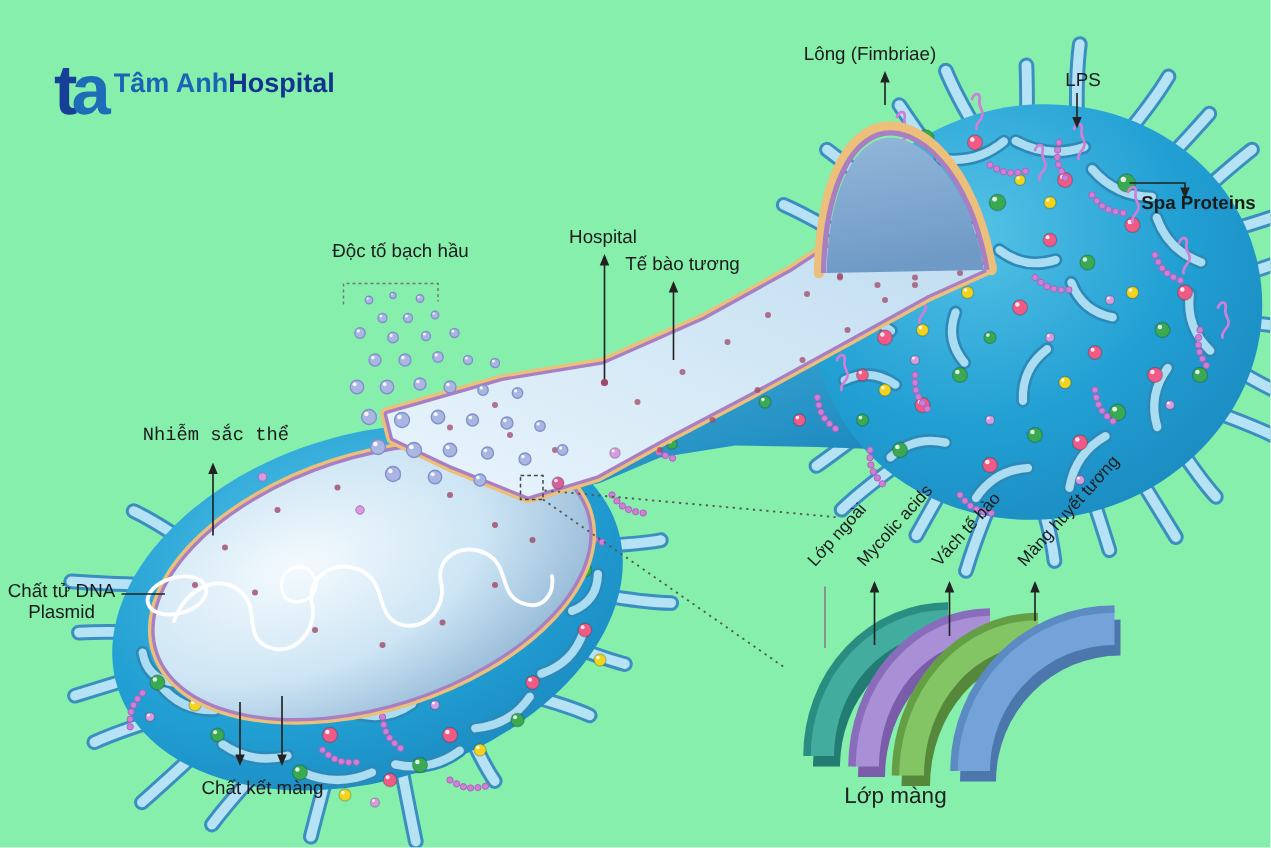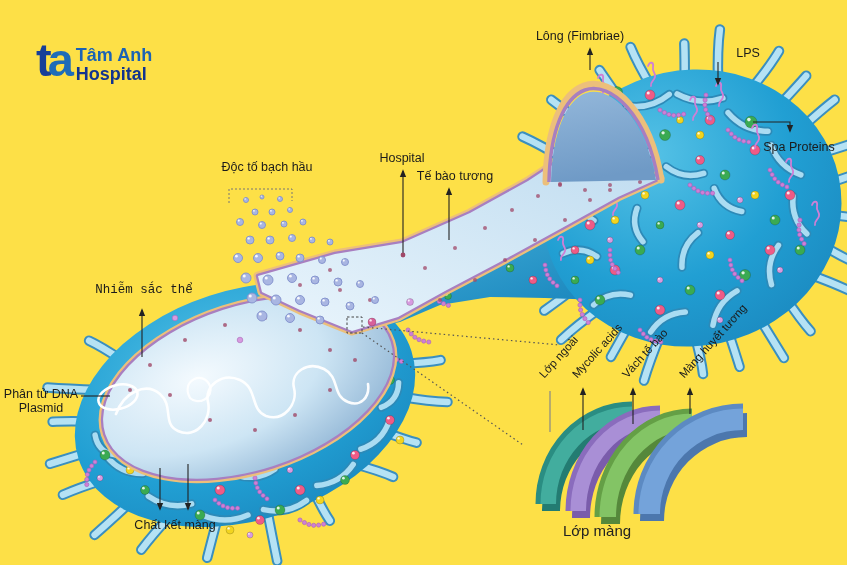--- a/index.html
+++ b/index.html
@@ -1,29 +1,29 @@
 <!DOCTYPE html>
 <html><head>
 <meta charset="utf-8">
 <style>
   html,body{margin:0;padding:0;background:#fff;}
-  .stage{position:relative;width:847px;height:565px;background:#fde047;overflow:hidden;
+  .stage{position:relative;width:847px;height:565px;background:#86efac;overflow:hidden;
          font-family:"Liberation Sans", sans-serif;}
   .stage svg{position:absolute;left:0;top:0;}
   .lbl{position:absolute;font-size:12.5px;color:#1b1b1b;white-space:nowrap;
        transform:translate(-50%,0);line-height:1.15;}
   .lbl.block{text-align:center;transform:none;}
   .rot{position:absolute;font-size:11.5px;color:#1b1b1b;white-space:nowrap;
        transform-origin:0 100%;transform:rotate(-48deg);line-height:1;}
   .caption{position:absolute;font-size:15px;color:#222;transform:translate(-50%,0);}
   .logo{position:absolute;left:36px;top:40px;display:flex;align-items:flex-start;gap:6px;}
   .logo .mark{font-size:47px;font-weight:800;letter-spacing:-4px;line-height:.85;}
   .logo .mark .t{color:#173f98;}
   .logo .mark .a{color:#1e6cb8;}
-  .logo .names{display:flex;flex-direction:column;margin-top:6px;}
+  .logo .names{display:flex;flex-direction:row;margin-top:6px;}
   .logo .n1{font-size:18px;font-weight:bold;color:#1b63b5;line-height:1.05;}
   .logo .n2{font-size:18px;font-weight:bold;color:#12348f;line-height:1.05;}
 </style>
 </head>
 <body>
 
 <div class="stage">
 
   <svg id="art" width="847" height="565" viewBox="0 0 847 565">
       <defs>
@@ -632,28 +632,28 @@
 
   <div class="logo">
     <div class="mark"><span class="t">t</span><span class="a">a</span></div>
     <div class="names">
       <span class="n1">Tâm Anh</span>
       <span class="n2">Hospital</span>
     </div>
   </div>
 
   <div class="lbl" style="left:580px;top:29px;text-align:right;">Lông (Fimbriae)</div>
-  <div class="lbl" style="left:722px;top:46px;margin-left:26px;">LPS</div>
-  <div class="lbl" style="left:799px;top:140px;">Spa Proteins</div>
+  <div class="lbl" style="left:722px;top:46px;">LPS</div>
+  <div class="lbl" style="left:799px;top:128px;font-weight:bold;">Spa Proteins</div>
   <div class="lbl" style="left:402px;top:151px;">Hospital</div>
   <div class="lbl" style="left:455px;top:169px;">Tế bào tương</div>
   <div class="lbl" style="left:267px;top:160px;">Độc tố bạch hầu</div>
   <div class="lbl" style="left:144px;top:283px;font-family:Liberation Mono, monospace;">Nhiễm sắc thể</div>
   <div class="lbl block" style="left:2px;top:387px;width:78px;">
-    <div>Phân tử DNA</div>
+    <div>Chất tử DNA</div>
     <div>Plasmid</div>
   </div>
   <div class="lbl" style="left:175px;top:518px;">Chất kết màng</div>
   <div class="caption" style="left:597px;top:522px;">Lớp màng</div>
 
   <div class="rot" style="left:546px;top:369px;">Lớp ngoài</div>
   <div class="rot" style="left:579px;top:369px;">Mycolic acids</div>
   <div class="rot" style="left:629px;top:369px;">Vách tế bào</div>
   <div class="rot" style="left:686px;top:369px;">Màng huyết tương</div>
 </div>

